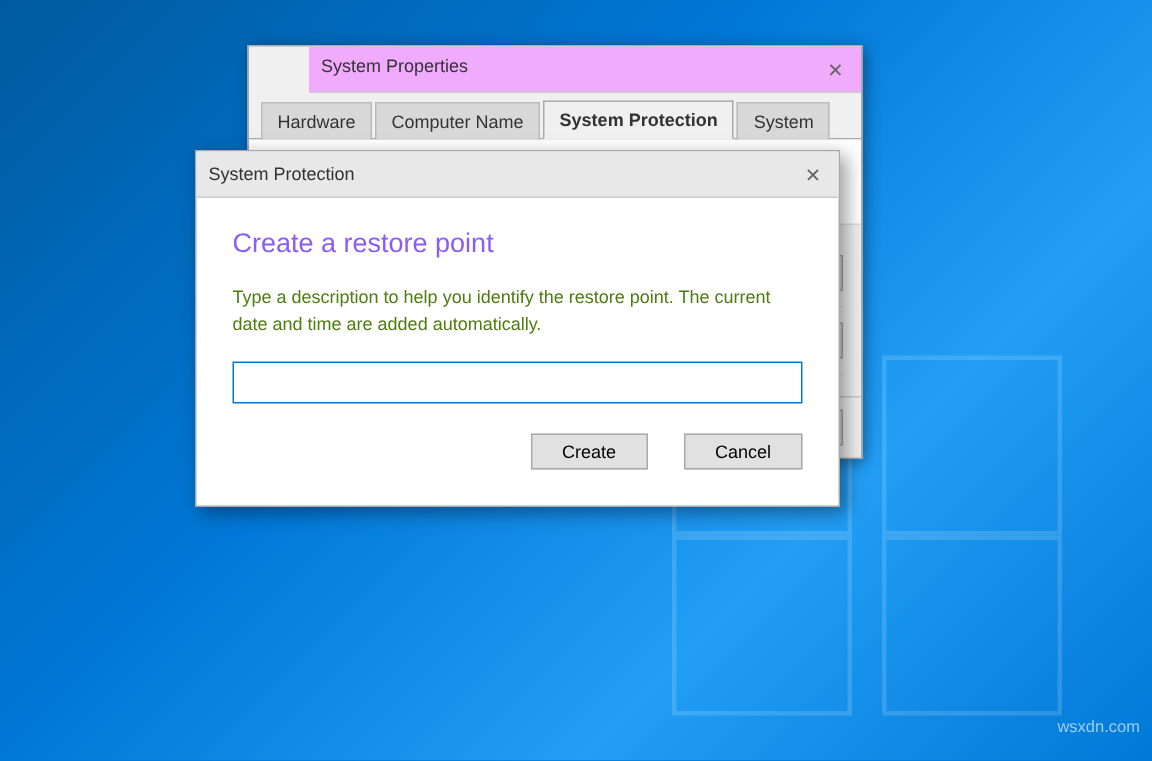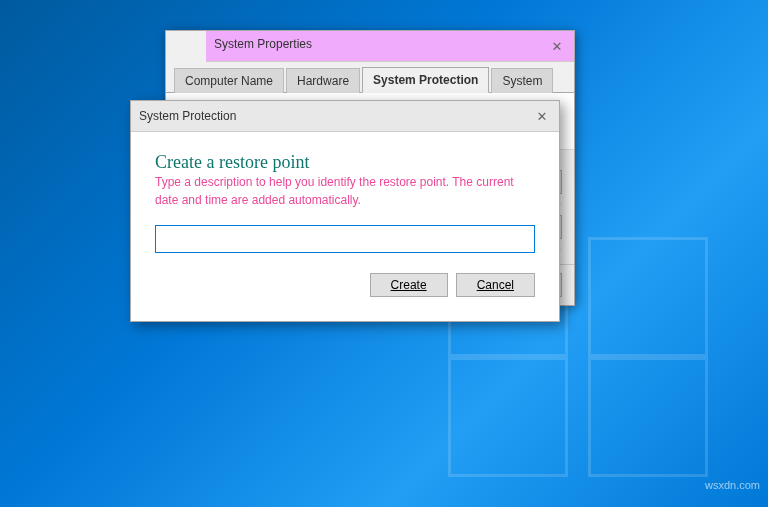--- a/index.html
+++ b/index.html
@@ -209,48 +209,47 @@
       font-size: 12px;
       color: #333;
     }
 
     .sp-content {
       padding: 20px 24px;
     }
 
     .sp-heading {
       font-size: 18px;
-      color: #0f766e;
+      color: #8b5cf6;
+      margin-bottom: 16px;
       font-weight: 400;
-      font-family: Liberation Serif, serif;
     }
 
     .sp-description {
       font-size: 12px;
-      color: #ec4899;
+      color: #4d7c0f;
       margin-bottom: 16px;
       line-height: 1.5;
     }
 
     .sp-input {
       width: 100%;
       height: 28px;
       border: 1px solid #0078d7;
       padding: 2px 4px;
       font-size: 12px;
       outline: none;
       margin-bottom: 20px;
     }
 
     .sp-buttons {
       display: flex;
       justify-content: flex-end;
-      gap: 8px;
+      gap: 24px;
       padding-bottom: 4px;
-      text-decoration: underline;
     }
 
     .sp-btn {
       padding: 4px 20px;
       font-size: 12px;
       background: #e1e1e1;
       border: 1px solid #aaa;
       cursor: pointer;
       min-width: 70px;
       text-align: center;
@@ -284,22 +283,22 @@
   </div>
 
   <div class="system-properties">
 
     <div class="dialog-titlebar">
       <span class="dialog-title">System Properties</span>
       <button class="title-close-btn">✕</button>
     </div>
 
     <div class="tabs-row">
+      <div class="tab">Hardware</div>
       <div class="tab">Computer Name</div>
-      <div class="tab">Hardware</div>
       <div class="tab active">System Protection</div>
       <div class="tab">System</div>
     </div>
 
     <div class="info-section">
       <div class="shield-icon-area">
         <svg class="shield-svg" viewBox="0 0 36 36" xmlns="http://www.w3.org/2000/svg">
           <circle cx="18" cy="18" r="16" fill="#e0e8f8" stroke="#aac0e0" stroke-width="1"></circle>
           <path d="M18 6 L28 11 L28 20 C28 26 22 30 18 32 C14 30 8 26 8 20 L8 11 Z" fill="#4488dd" opacity="0.7"></path>
           <path d="M18 8 L26 12.5 L26 20 C26 25 21 28.5 18 30 C15 28.5 10 25 10 20 L10 12.5 Z" fill="#6699ee" opacity="0.8"></path>

